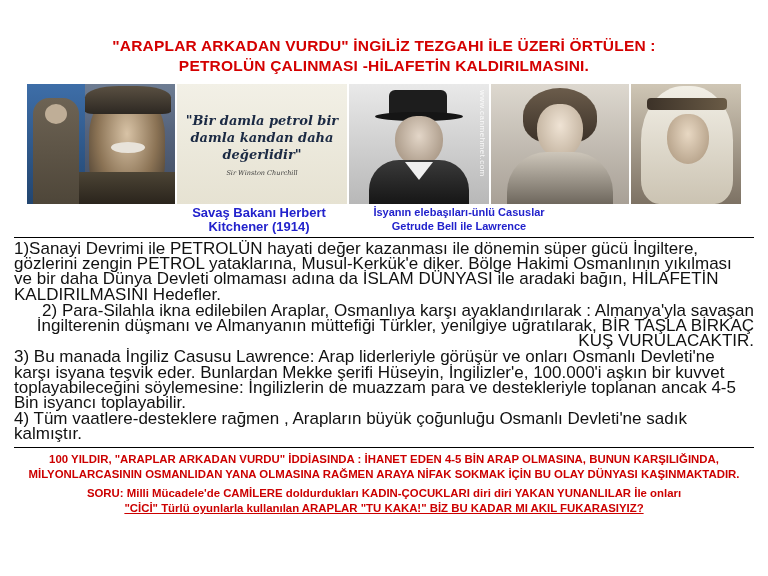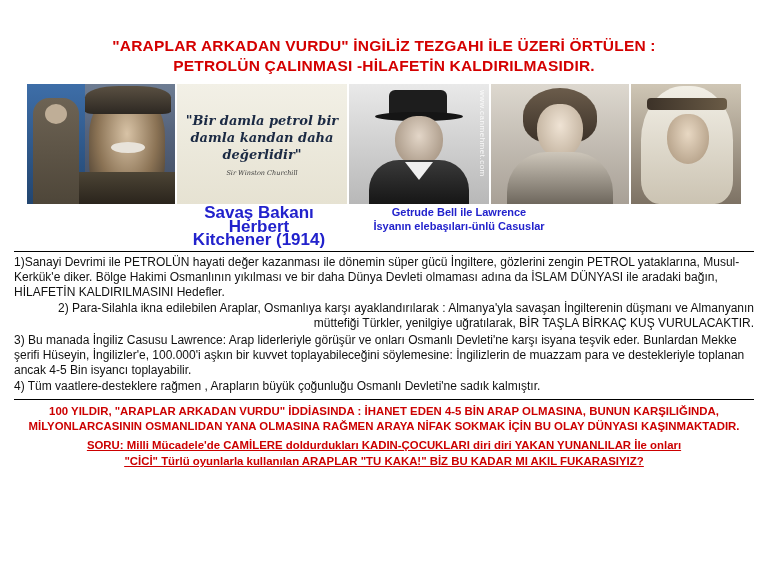--- a/index.html
+++ b/index.html
@@ -190,33 +190,33 @@
     display:flex;
     justify-content:center;
     gap: 2px;
     padding: 2px 18px 0 18px;
   }
   .cap {
     text-align:center;
     font-weight:bold;
     line-height: 13.5px;
   }
-  .cap.c1 { width:148px; color:#2222cc; font-size:17px; }
+  .cap.c1 { width:148px; color:#2222cc; font-size:13px; }
   .cap.c2 { width:310px; color:#000000; font-size:11.5px; }
   .cap.c3 { width:248px; color:#2222cc; font-size:11px; }
 
   
   .body-block {
     border-top: 1px solid #000;
     margin: 4px 14px 0 14px;
     padding-top: 3px;
   }
   .para {
     color: #111111;
-    font-size: 12px;
+    font-size: 17px;
     line-height: 15.2px;
     text-align: left;
     margin: 0 0 1px 0;
   }
   .para.center { text-align: right; }
 
   
   .red-block {
     margin: 5px 14px 0 14px;
     color: #cc0000;
@@ -227,32 +227,31 @@
     border-top: 1px solid #000;
     padding-top: 4px;
   }
   .red-block2 {
     margin: 4px 14px 0 14px;
     color: #cc0000;
     font-weight: bold;
     font-size: 11.4px;
     line-height: 15.5px;
     text-align: center;
-    text-decoration: underline;
   }
   .ul { text-decoration: underline; }
 </style>
 </head>
 <body>
 
 <div class="page">
 
   <div class="title-block">
     <div class="title-line">"ARAPLAR ARKADAN VURDU" İNGİLİZ TEZGAHI İLE ÜZERİ ÖRTÜLEN :</div>
-    <div class="title-line">PETROLÜN ÇALINMASI -HİLAFETİN KALDIRILMASIDIR.</div>
+    <div class="title-line">PETROLÜN ÇALINMASI -HİLAFETİN KALDIRILMASINI.</div>
   </div>
 
   <div class="strip">
 
     <div class="panel p1">
       <div class="sky"></div>
       <div class="bluebg"></div>
       <div class="soldier"></div>
       <div class="kit-head"></div>
       <div class="kit-cap"></div>
@@ -294,22 +293,22 @@
     </div>
 
   </div>
 
   <div class="captions">
     <div class="cap c1">
       <div style="white-space:pre-line;">Savaş Bakanı Herbert
 Kitchener (1914)</div>
     </div>
     <div class="cap c3">
+      <div>İsyanın elebaşıları-ünlü Casuslar</div>
       <div>Getrude Bell    ile    Lawrence</div>
-      <div>İsyanın elebaşıları-ünlü Casuslar</div>
     </div>
   </div>
 
   <div class="body-block">
     <p class="para">1)Sanayi Devrimi ile PETROLÜN hayati değer kazanması ile dönemin süper gücü İngiltere, gözlerini zengin PETROL yataklarına, Musul-Kerkük'e diker. Bölge Hakimi Osmanlının yıkılması ve bir daha Dünya Devleti olmaması adına da İSLAM DÜNYASI ile aradaki bağın, HİLAFETİN KALDIRILMASINI Hedefler.</p>
     <p class="para center">2) Para-Silahla ikna edilebilen Araplar, Osmanlıya karşı ayaklandırılarak : Almanya'yla savaşan İngilterenin düşmanı ve Almanyanın müttefiği  Türkler, yenilgiye uğratılarak, BİR TAŞLA BİRKAÇ KUŞ VURULACAKTIR.</p>
     <p class="para">3) Bu manada İngiliz Casusu Lawrence: Arap liderleriyle görüşür ve onları Osmanlı Devleti'ne karşı isyana teşvik eder. Bunlardan Mekke şerifi Hüseyin, İngilizler'e, 100.000'i aşkın bir kuvvet toplayabileceğini söylemesine: İngilizlerin de muazzam para ve destekleriyle toplanan ancak 4-5 Bin isyancı toplayabilir.</p>
     <p class="para">4) Tüm vaatlere-desteklere rağmen , Arapların büyük çoğunluğu Osmanlı Devleti'ne sadık kalmıştır.</p>
   </div>
 

